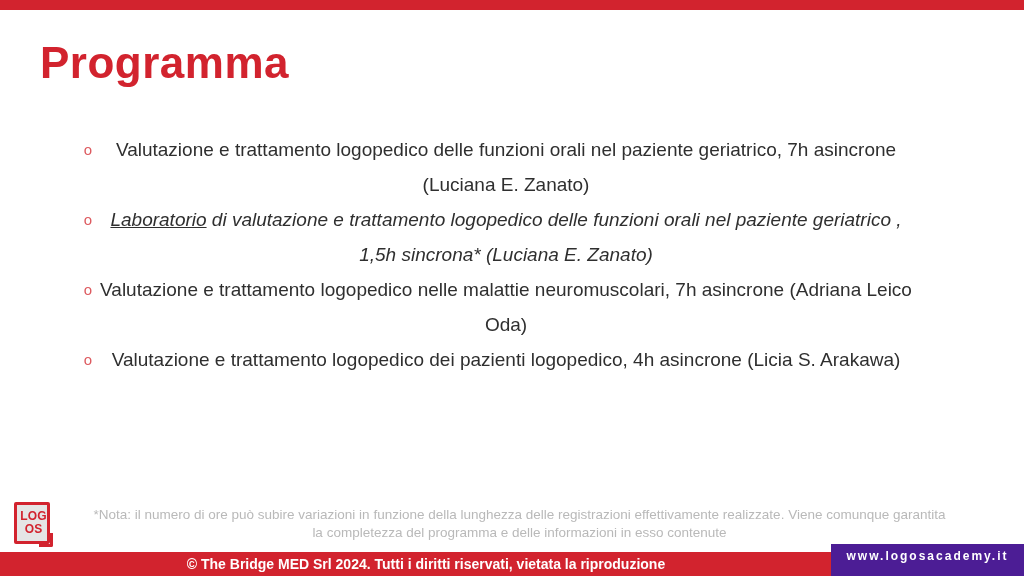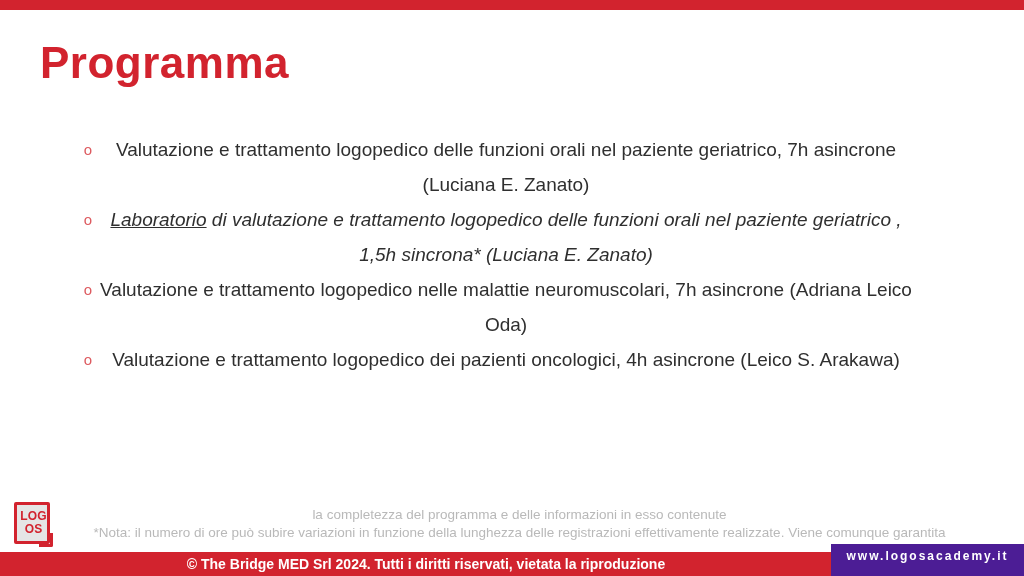--- a/index.html
+++ b/index.html
@@ -143,32 +143,32 @@
       <span class="bullet-text italic"><span class="lead-underline">Laboratorio</span><span> di valutazione e trattamento logopedico delle funzioni orali nel paziente geriatrico , 1,5h sincrona* (Luciana E. Zanato)</span></span>
     </div>
 
     <div class="list-item">
       <span class="bullet-marker">o</span>
       <span class="bullet-text"><span class="lead-underline"></span><span>Valutazione e trattamento logopedico nelle malattie neuromuscolari, 7h asincrone (Adriana Leico Oda)</span></span>
     </div>
 
     <div class="list-item">
       <span class="bullet-marker">o</span>
-      <span class="bullet-text"><span class="lead-underline"></span><span>Valutazione e trattamento logopedico dei pazienti oncologici, 4h asincrone (Leico S. Arakawa)</span></span>
+      <span class="bullet-text"><span class="lead-underline"></span><span>Valutazione e trattamento logopedico dei pazienti logopedico, 4h asincrone (Licia S. Arakawa)</span></span>
     </div>
   </div>
 
   <div class="logo-box">
     <div>LOG</div>
     <div>OS</div>
   </div>
 
   <div class="note">
+    <div>*Nota: il numero di ore può subire variazioni in funzione della lunghezza delle registrazioni effettivamente realizzate. Viene comunque garantita</div>
     <div>la completezza del programma e delle informazioni in esso contenute</div>
-    <div>*Nota: il numero di ore può subire variazioni in funzione della lunghezza delle registrazioni effettivamente realizzate. Viene comunque garantita</div>
   </div>
 
   <div class="footer-bar">
     <span>© The Bridge MED Srl 2024. Tutti i diritti riservati, vietata la riproduzione</span>
   </div>
 
   <div class="website-box">
     <span>www.logosacademy.it</span>
   </div>
 

